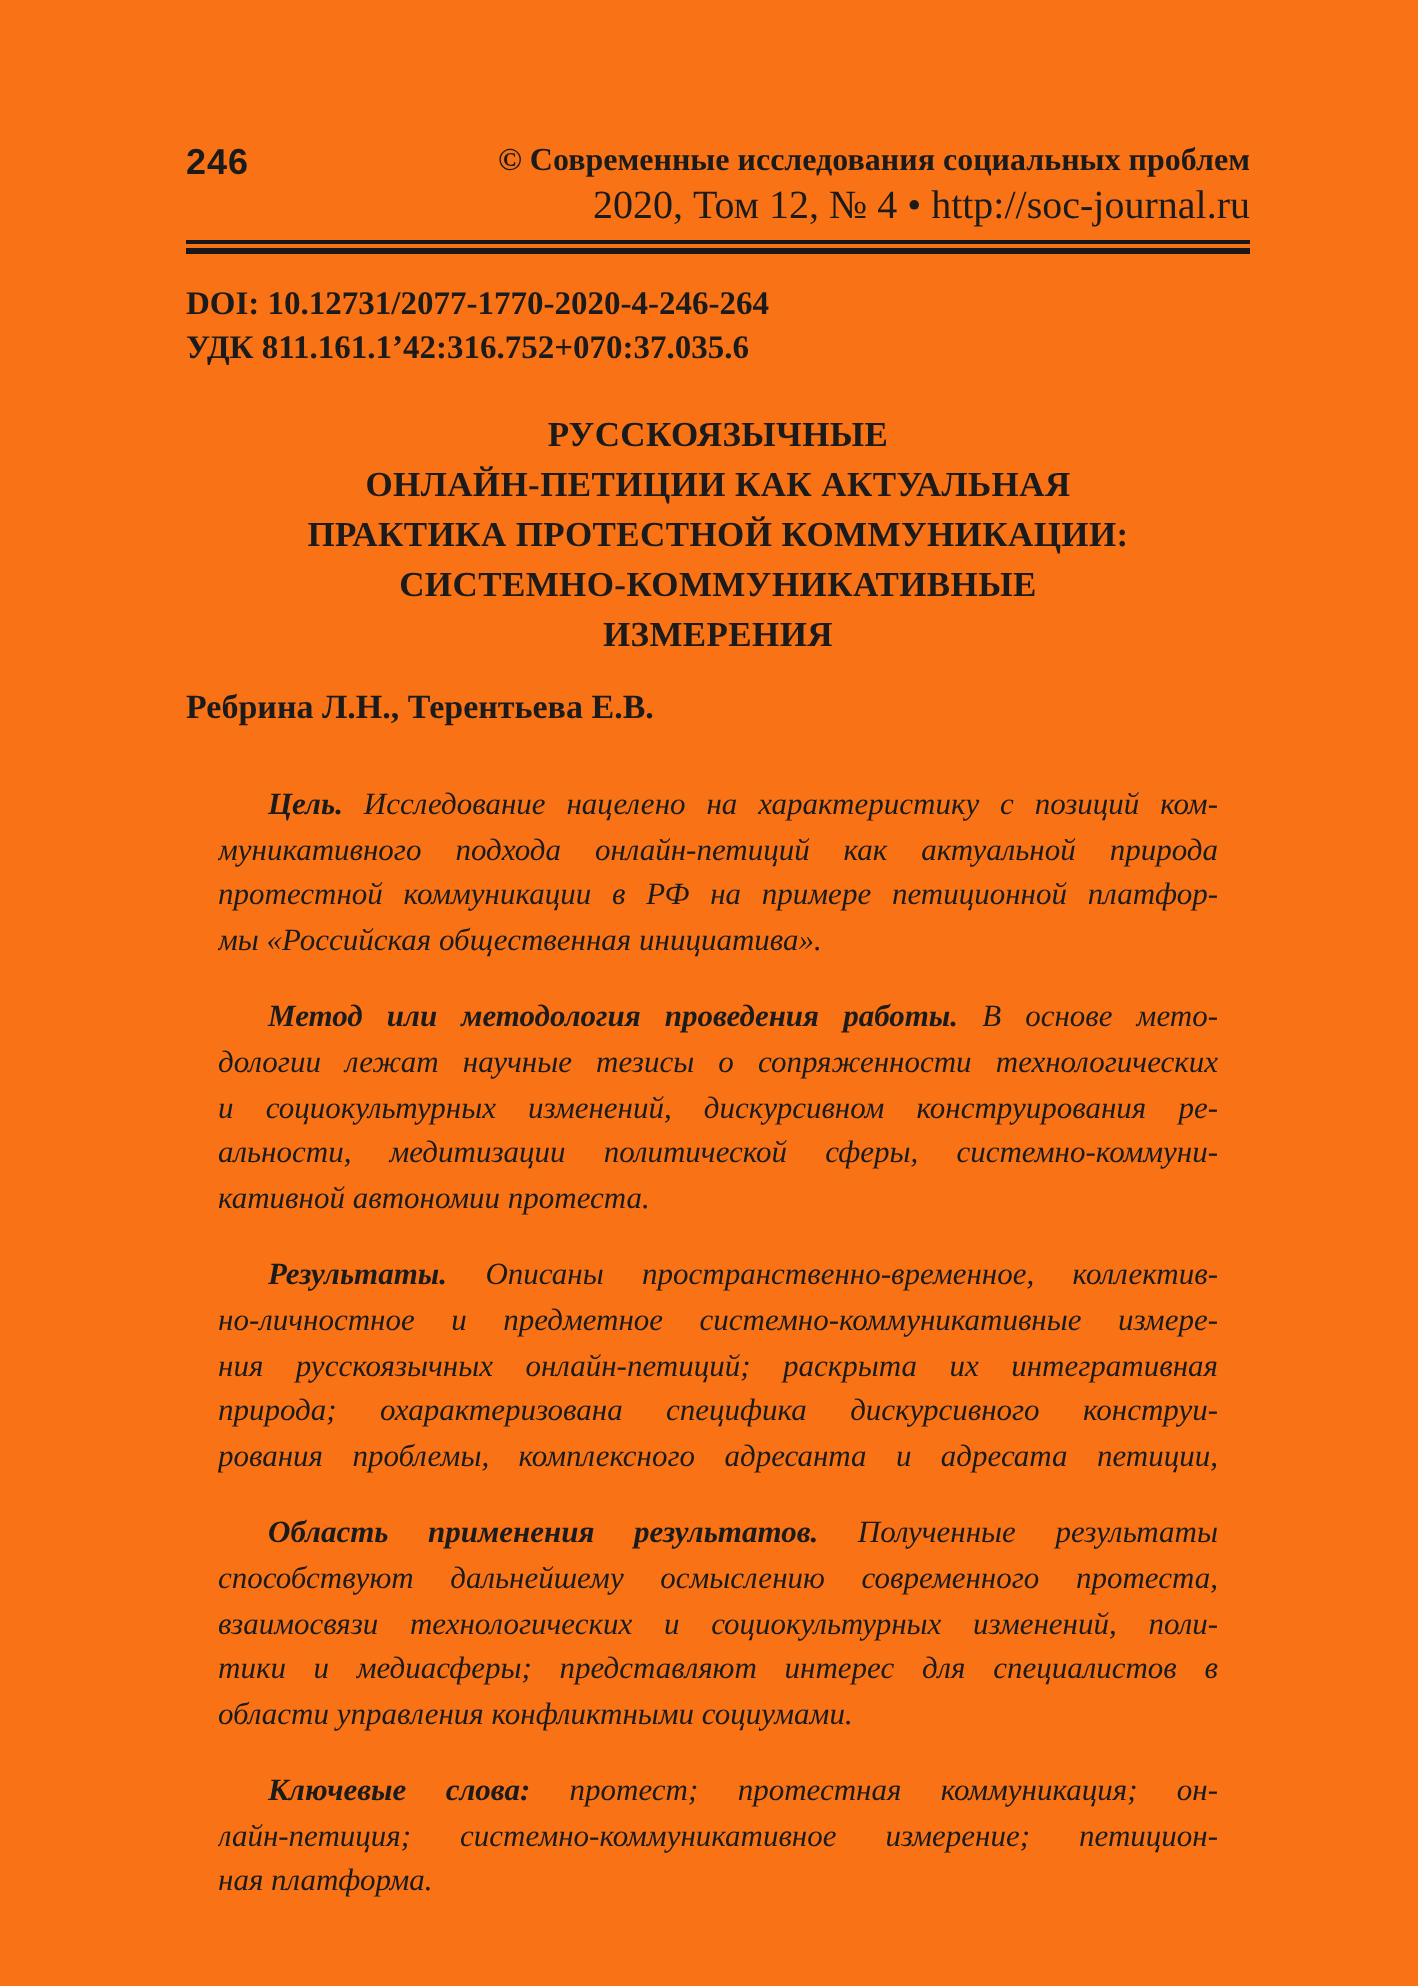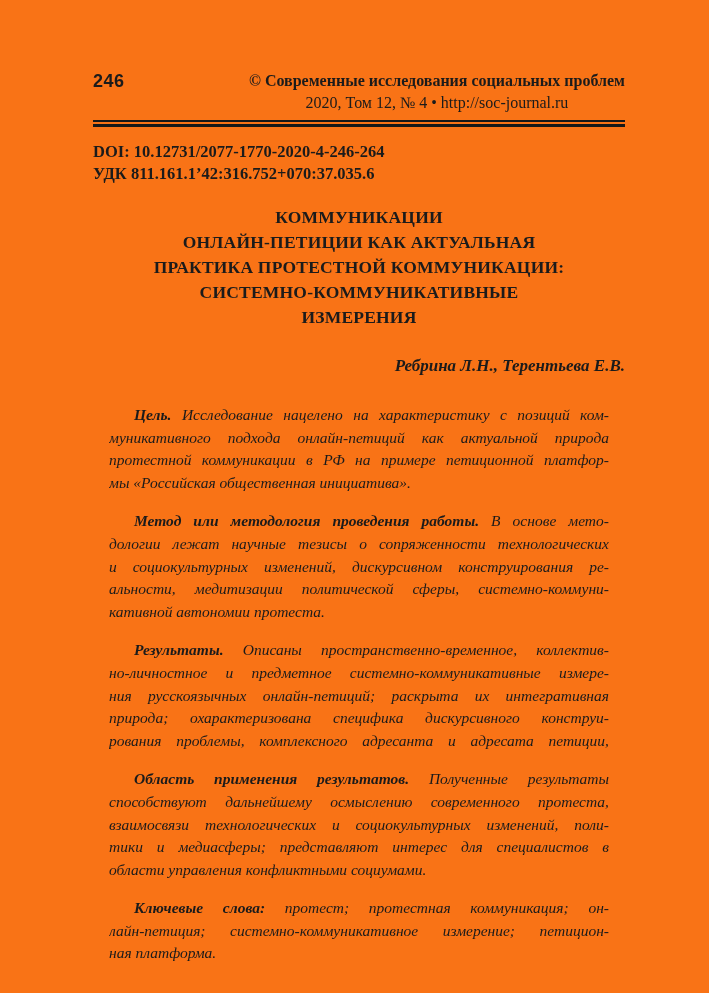--- a/index.html
+++ b/index.html
@@ -30,23 +30,22 @@
     letter-spacing: 0.5px;
   }
   .header-right { text-align: right; }
   .journal-name {
     font-weight: bold;
     font-size: 16px;
     line-height: 22px;
     text-align: center;
   }
   .issue-info {
-    font-size: 16px;
+    font-size: 20px;
     line-height: 22px;
-    text-align: center;
   }
   .rule {
     margin-top: 6px;
     height: 2px;
     border-top: 2px solid #181818;
     border-bottom: 3px solid #181818;
   }
   
   .ids { margin-top: 14px; }
   .doi, .udc {
@@ -57,24 +56,23 @@
   
   .title {
     margin: 20px 0 0 0;
     text-align: center;
     font-weight: bold;
     font-size: 17.5px;
     line-height: 25px;
     letter-spacing: 0.2px;
   }
   .authors {
-    margin-top: 24px;
-    text-align: right;
+    margin-top: 12px;
+    text-align: left;
     font-weight: bold;
-    font-style: italic;
     font-size: 17px;
     line-height: 24px;
   }
   
   .abstract {
     margin-top: 26px;
     font-style: italic;
     font-size: 15.5px;
     line-height: 22.6px;
   }
@@ -102,21 +100,21 @@
   </div>
 
   <div class="rule"></div>
 
   <div class="ids">
     <div class="doi">DOI: 10.12731/2077-1770-2020-4-246-264</div>
     <div class="udc">УДК 811.161.1’42:316.752+070:37.035.6</div>
   </div>
 
   <h1 class="title">
-      <div class="title-line">КОММУНИКАЦИИ</div>
+      <div class="title-line">РУССКОЯЗЫЧНЫЕ</div>
       <div class="title-line">ОНЛАЙН-ПЕТИЦИИ КАК АКТУАЛЬНАЯ</div>
       <div class="title-line">ПРАКТИКА ПРОТЕСТНОЙ КОММУНИКАЦИИ:</div>
       <div class="title-line">СИСТЕМНО-КОММУНИКАТИВНЫЕ</div>
       <div class="title-line">ИЗМЕРЕНИЯ</div>
     </h1>
 
   <div class="authors">Ребрина Л.Н., Терентьева Е.В.</div>
 
   <section class="abstract">
       <div class="para">

